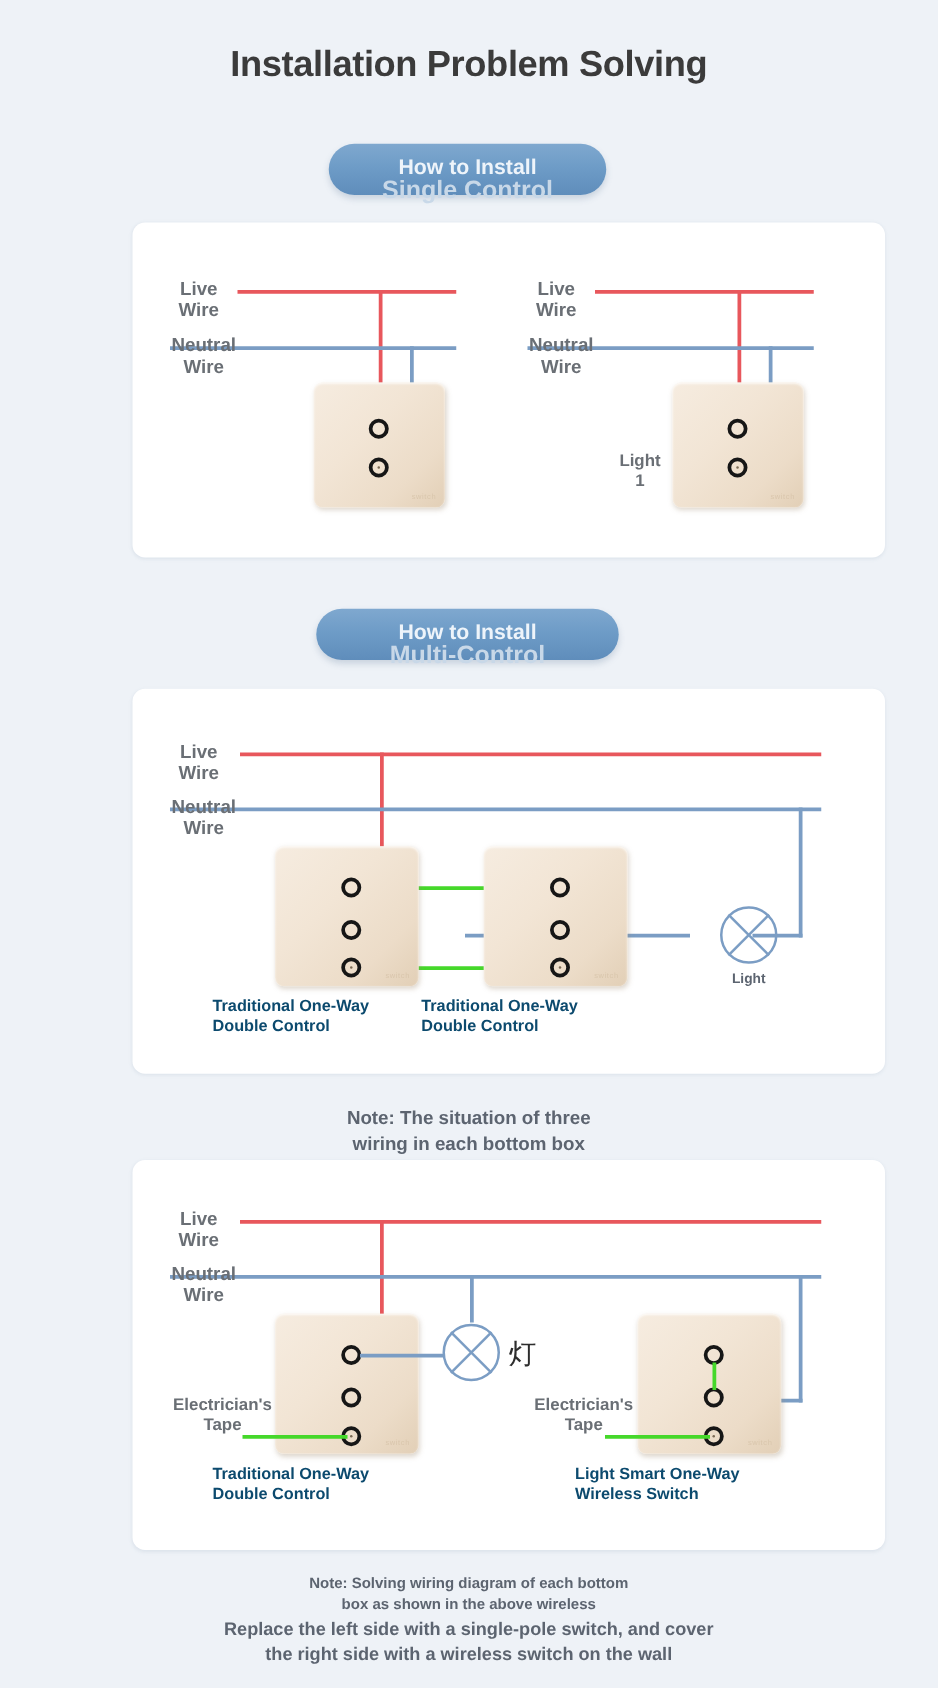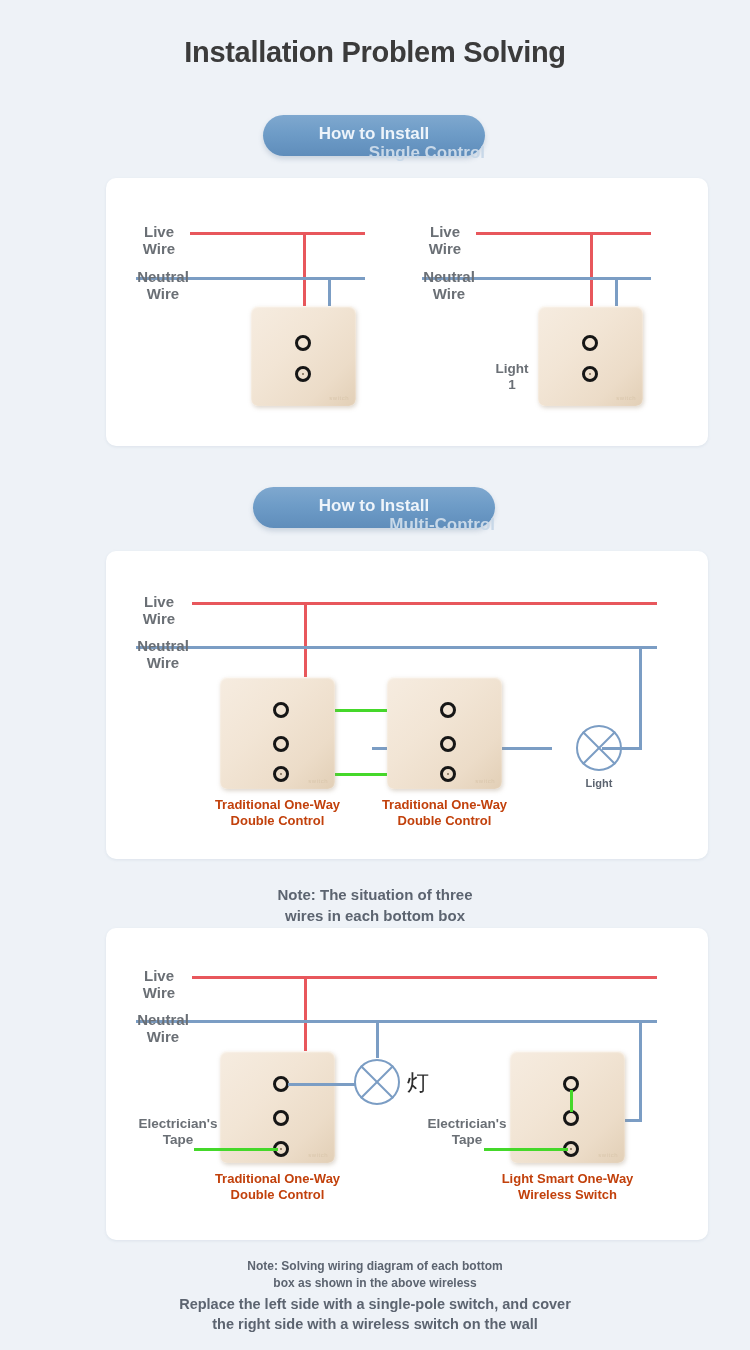--- a/index.html
+++ b/index.html
@@ -26,21 +26,21 @@
     position:absolute;
     border-radius:24px;
     background:linear-gradient(180deg,#7fa8cf 0%,#6e9cc7 45%,#5f8dbb 100%);
     box-shadow:0 3px 5px rgba(90,120,150,.25);
     color:#e8f0f8;
     font-weight:bold;
     text-align:center;
     overflow:visible;
   }
   .pill .l1{display:block;font-size:17px;line-height:19px;color:#eef4fa;}
-  .pill .l2{display:block;font-size:17px;line-height:19px;color:#c8d8e8;text-align:right;}
+  .pill .l2{display:block;font-size:20px;line-height:19px;color:#c8d8e8;}
   #pill1{left:263px;top:115px;width:222px;height:41px;padding-top:9px;box-sizing:border-box;}
   #pill2{left:253px;top:487px;width:242px;height:41px;padding-top:9px;box-sizing:border-box;}
 
   
   .card{
     position:absolute;background:#ffffff;border-radius:10px;
     box-shadow:0 1px 3px rgba(140,160,185,.18);
     margin-left:32px;
   }
   #card1{left:74px;top:178px;width:602px;height:268px;}
@@ -104,21 +104,21 @@
   .bulb i.b{transform:translateX(-1px) rotate(-45deg);}
   .bulb-cap{
     position:absolute;font-size:11px;font-weight:bold;color:#5c6470;
     text-align:center;white-space:nowrap;
   }
   .cn-label{
     position:absolute;font-size:22px;color:#2d2d2d;
     font-family:"DejaVu Sans", sans-serif;
   }
   .plate-cap{
-    position:absolute;text-align:center;color:#c2410c;
+    position:absolute;color:#0c4a6e;
     font-size:13px;line-height:16px;font-weight:bold;white-space:nowrap;
   }
 </style>
 </head>
 <body>
 
 <div class="page">
 
   <div class="title">Installation Problem Solving</div>
 
@@ -234,21 +234,21 @@
 
     <div class="bulb" style="left:470px;top:174px;">
       <i class="a"></i>
         <i class="b"></i>
     </div>
     <div class="bulb-cap" style="left:458px;top:226px;width:70px;">Light</div>
   </div>
 
   <div class="note" id="note-mid">
     <span>Note: The situation of three</span><br>
-    <span>wires in each bottom box</span>
+    <span>wiring in each bottom box</span>
   </div>
 
   <div class="card" id="card3">
 
     <div class="wire wh live" style="left:86px;top:48px;width:465px;"></div>
     <div class="wire wv live" style="left:198px;top:48px;height:144px;"></div>
     <div class="wire wh live" style="left:178px;top:189px;width:23px;"></div>
 
     <div class="wire wh neutral" style="left:30px;top:92px;width:521px;"></div>
 

